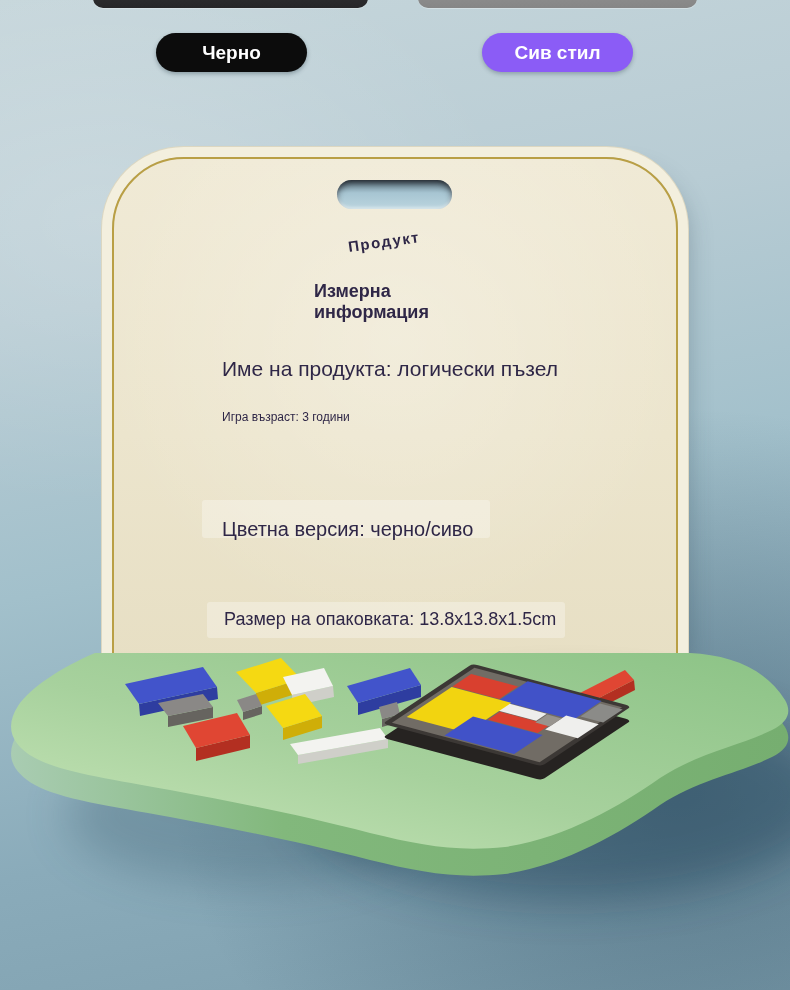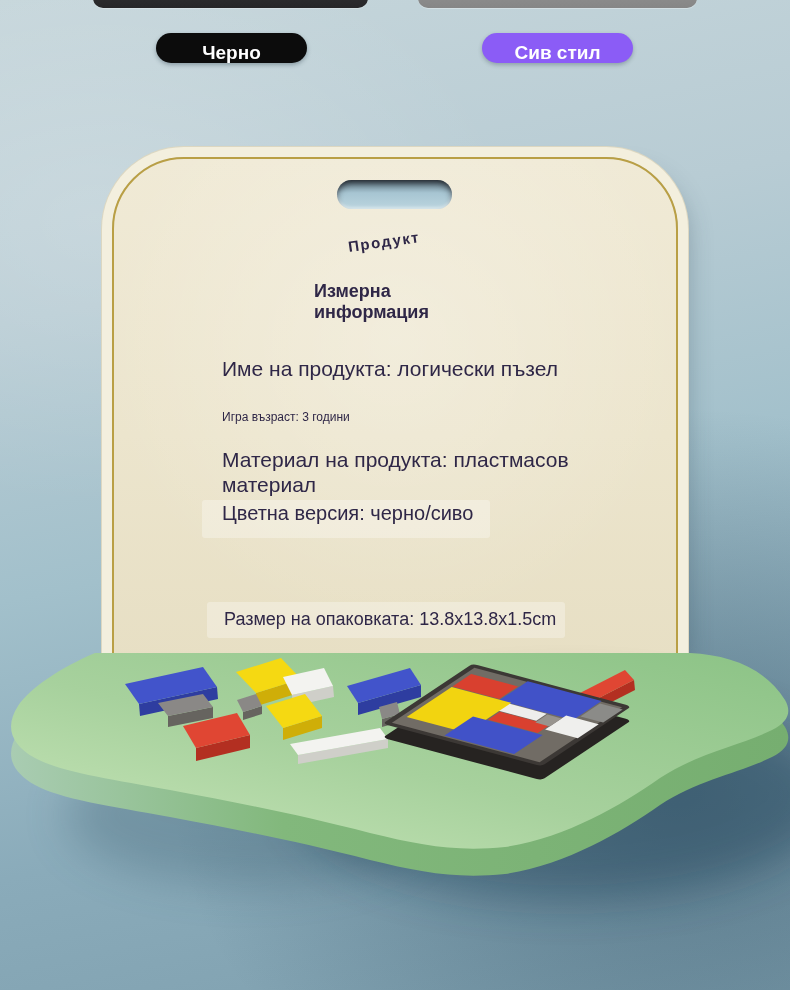--- a/index.html
+++ b/index.html
@@ -14,21 +14,21 @@
       radial-gradient(820px 620px at 86% 80%, rgba(18,48,70,.38), rgba(18,48,70,0) 62%),
       radial-gradient(700px 480px at 12% 22%, rgba(255,255,255,.18), rgba(255,255,255,0) 60%),
       linear-gradient(168deg,#c6d6db 0%,#b8ccd4 28%,#a2c0cb 52%,#8aabba 76%,#7e9fae 100%);
   }
   
   .cut-btn{position:absolute;top:-30px;height:38px;border-radius:10px;}
   .cut-btn.dark{left:93px;width:275px;background:linear-gradient(180deg,#3a3a3c,#262628);box-shadow:0 1px 0 rgba(255,255,255,.25);}
   .cut-btn.gray{left:418px;width:279px;background:linear-gradient(180deg,#9a9a9a,#868686);box-shadow:0 1px 0 rgba(255,255,255,.3);}
   
   .pill{
-    position:absolute;top:33px;height:30px;border:none;border-radius:20px;
+    position:absolute;top:33px;height:39px;border:none;border-radius:20px;
     color:#ffffff;font-weight:bold;font-size:19px;line-height:39px;text-align:center;
     font-family:inherit;padding:0;cursor:pointer;
   }
   .pill.black{left:156px;width:151px;background:#0c0c0c;box-shadow:0 2px 4px rgba(30,50,60,.35);}
   .pill.gray{left:482px;width:151px;background:#8b5cf6;box-shadow:0 2px 4px rgba(30,50,60,.3);}
   .disclaimer{
     position:absolute;left:12px;top:90px;width:648px;
     color:#32294e;font-weight:bold;font-size:15px;line-height:20px;
   }
   
@@ -55,21 +55,21 @@
     font-weight:bold;font-size:15px;letter-spacing:1.5px;transform:rotate(-8deg);
   }
   .board-heading{
     position:absolute;left:200px;top:122px;width:160px;
     font-weight:bold;font-size:18px;line-height:21px;
   }
   .bl{position:absolute;left:108px;font-weight:normal;white-space:nowrap;}
   .bl.l0{top:198px;font-size:21px;}
   .bl.l1{top:251px;font-size:12px;}
   .bl.l2{top:288px;font-size:21px;line-height:25px;width:385px;white-space:normal;}
-  .bl.l3{top:343px;font-size:20px;}
+  .bl.l3{top:359px;font-size:20px;}
   .bl.l4{top:400px;font-size:20px;}
   .bl.l5{top:450px;left:110px;font-size:18px;}
   .hl-band{position:absolute;background:rgba(255,255,255,.30);border-radius:3px;}
   .hl-band.b3{left:88px;top:341px;width:288px;height:38px;}
   .hl-band.b5{left:93px;top:443px;width:358px;height:36px;}
   .scene{position:absolute;left:0;top:600px;width:790px;height:390px;}
 </style>
 </head>
 <body>
 
@@ -86,21 +86,20 @@
   <div class="board">
     <div class="handle"></div>
     <div class="ribbon">Продукт</div>
     <div class="board-heading">Измерна информация</div>
 
     <div class="hl-band b3"></div>
     <div class="hl-band b5"></div>
 
     <div class="bl l0">Име на продукта: логически пъзел</div>
     <div class="bl l1">Игра възраст: 3 години</div>
-    <div class="bl l2">Материал на продукта: пластмасов материал</div>
     <div class="bl l3">Цветна версия: черно/сиво</div>
     <div class="bl l5">Размер на опаковката: 13.8x13.8x1.5cm</div>
   </div>
 
   <svg class="scene" viewBox="0 600 790 390">
     <defs>
       <linearGradient id="gTop" x1="1" y1="0" x2="0" y2="1">
         <stop offset="0" stop-color="#8cc386"></stop>
         <stop offset="0.55" stop-color="#a7d19d"></stop>
         <stop offset="1" stop-color="#c8e6b9"></stop>

